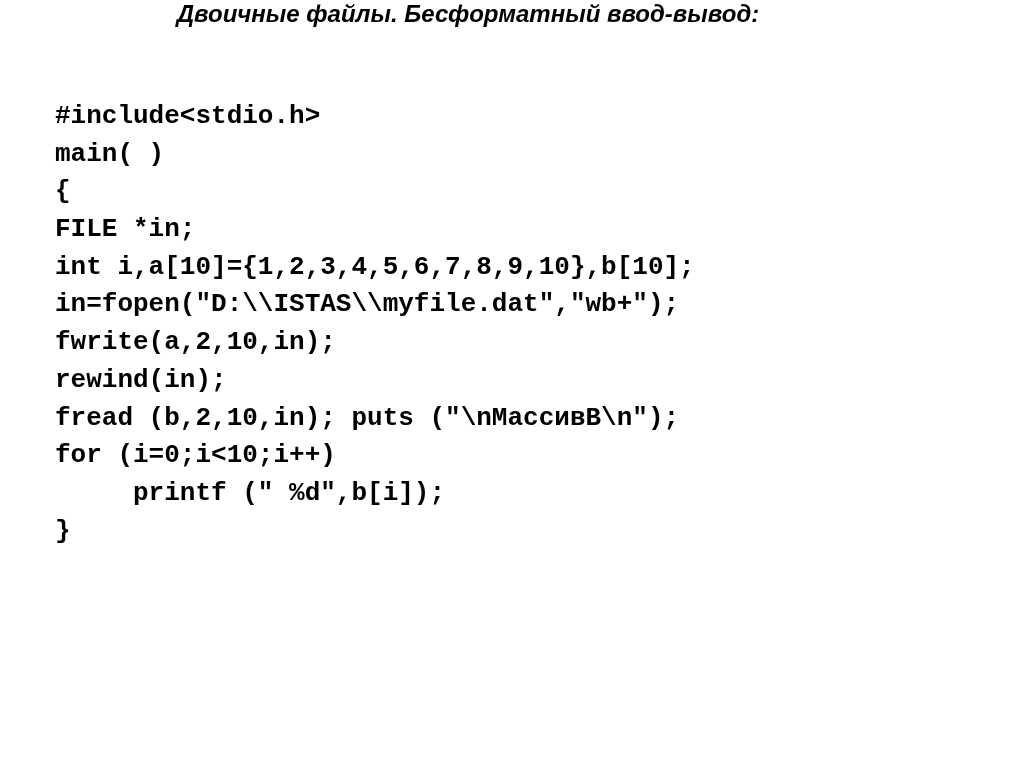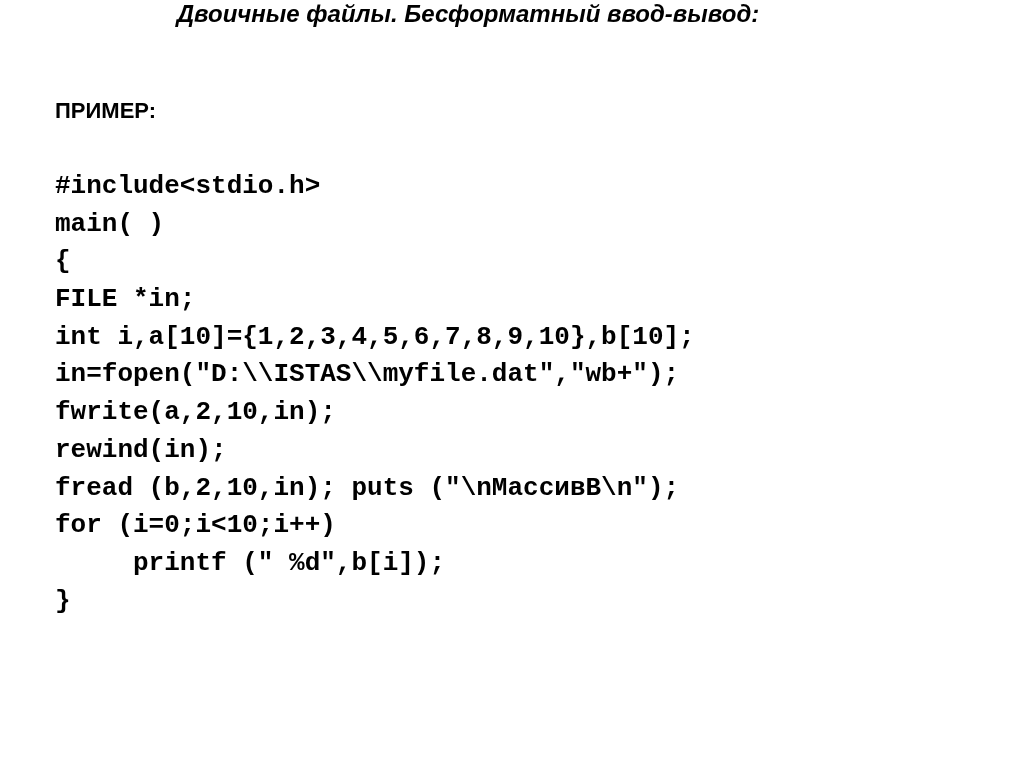--- a/index.html
+++ b/index.html
@@ -38,21 +38,20 @@
     white-space: pre;
     font-weight: bold;
   }
 </style>
 </head>
 <body>
 
 <div class="page">
   <h1 class="title">Двоичные файлы. Бесформатный ввод-вывод:</h1>
   <div class="content">
-    <div class="label">ПРИМЕР:</div>
     <div class="code">#include&lt;stdio.h&gt;
 main( )
 {
 FILE *in;
 int i,a[10]={1,2,3,4,5,6,7,8,9,10},b[10];
 in=fopen("D:\\ISTAS\\myfile.dat","wb+");
 fwrite(a,2,10,in);
 rewind(in);
 fread (b,2,10,in); puts ("\nМассивB\n");
 for (i=0;i&lt;10;i++)

